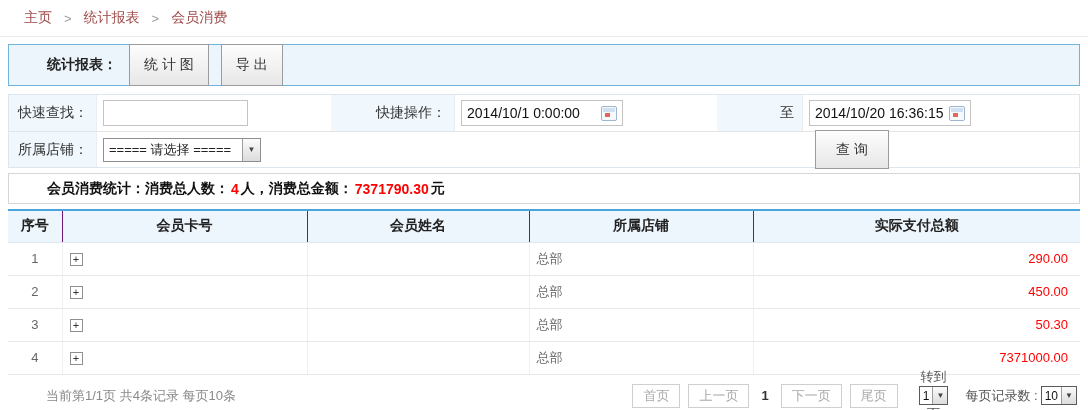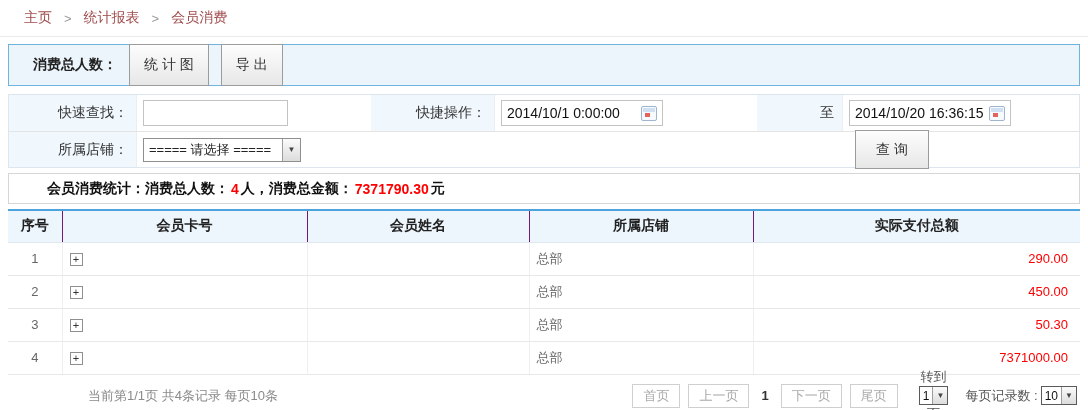--- a/index.html
+++ b/index.html
@@ -20,21 +20,21 @@
     background:linear-gradient(#fdfdfd,#e7e7e7); border:1px solid #9c9c9c;
     font-family:inherit; cursor:pointer; }
 
   
   .form { margin:8px 8px 0 8px; border:1px solid #dde6ee; }
   .frow { display:flex; height:36px; }
   .frow + .frow { border-top:1px solid #e4e4e4; }
   .fcell { display:flex; align-items:center; height:100%; }
   .lbl { background:#f0f7fd; justify-content:flex-end; padding-right:8px; color:#333;
     border-right:1px solid #e8eef4; }
-  .w1{width:128px;} .w2{width:234px; padding-left:6px;} .w3{width:124px;}
+  .w1{width:88px;} .w2{width:234px; padding-left:6px;} .w3{width:124px;}
   .w4{width:262px; padding-left:6px;} .w5{width:86px;} .w6{flex:1; padding-left:6px;}
   .txt { width:145px; height:26px; border:1px solid #c3c3c3; padding:0 5px;
     font-family:inherit; font-size:14px; }
   .datebox { width:162px; height:26px; border:1px solid #c3c3c3; background:#fff;
     display:flex; align-items:center; padding:0 5px; font-weight:bold; color:#1a1a1a;
     cursor:text; }
   .datebox .dval { flex:1; font-weight:normal; font-size:14px; color:#111; }
   .cal-icon { width:16px; height:15px; border:1px solid #9fb4cd; border-radius:2px;
     background:#f7fafd; position:relative; cursor:pointer; flex:none; }
   .cal-icon::before { content:""; position:absolute; top:1px; left:1px; right:1px;
@@ -65,21 +65,21 @@
   .grid td.card { padding-left:7px; }
   .grid td.store { padding-left:7px; }
   .grid td.amount { text-align:right; padding-right:12px; color:#f00; }
   .expand { display:inline-block; width:13px; height:13px; border:1px solid #8f8f8f;
     background:#fff; color:#333; font-size:11px; line-height:11px; text-align:center;
     cursor:pointer; vertical-align:middle; }
 
   
   .footer { margin:0 8px; height:42px; display:flex; align-items:center; color:#8a8a8a;
     font-size:13px; }
-  .pg-summary { margin-left:80px;text-align:right; }
+  .pg-summary { margin-left:38px;text-align:right; }
   .pager { margin-left:auto; display:flex; align-items:center; }
   .pbtn { height:24px; padding:0 10px; border:1px solid #cfcfcf; background:#fff;
     color:#a9a9a9; font-size:13px; margin-left:8px; font-family:inherit; cursor:pointer; }
   .pcur { margin:0 4px 0 12px; color:#333; font-weight:bold; }
   .goto { display:flex; align-items:center; margin-left:18px; color:#555;flex-direction:column; }
   .mini-select { display:flex; align-items:stretch; height:19px; border:1px solid #5a5a5a;
     background:#fff; margin:0 3px; cursor:pointer; }
   .mini-select .sval { padding:0 3px; display:flex; align-items:center; font-size:12px; color:#111; }
   .mini-select .drop { width:15px; }
   .pagesize-label { margin-left:14px; color:#555; }
@@ -91,21 +91,21 @@
 
   <div class="breadcrumb">
     <span class="crumb">主页</span>
     <span class="sep">&gt;</span>
     <span class="crumb">统计报表</span>
     <span class="sep">&gt;</span>
     <span class="crumb">会员消费</span>
   </div>
 
   <div class="quickops">
-    <span class="qlabel">消费总人数：</span>
+    <span class="qlabel">统计报表：</span>
     <button class="btn">统 计 图</button>
     <button class="btn">导  出</button>
   </div>
 
   <div class="form">
     <div class="frow">
       <div class="fcell lbl w1">快速查找：</div>
       <div class="fcell w2">
         <input class="txt" value="" style="">
       </div>

